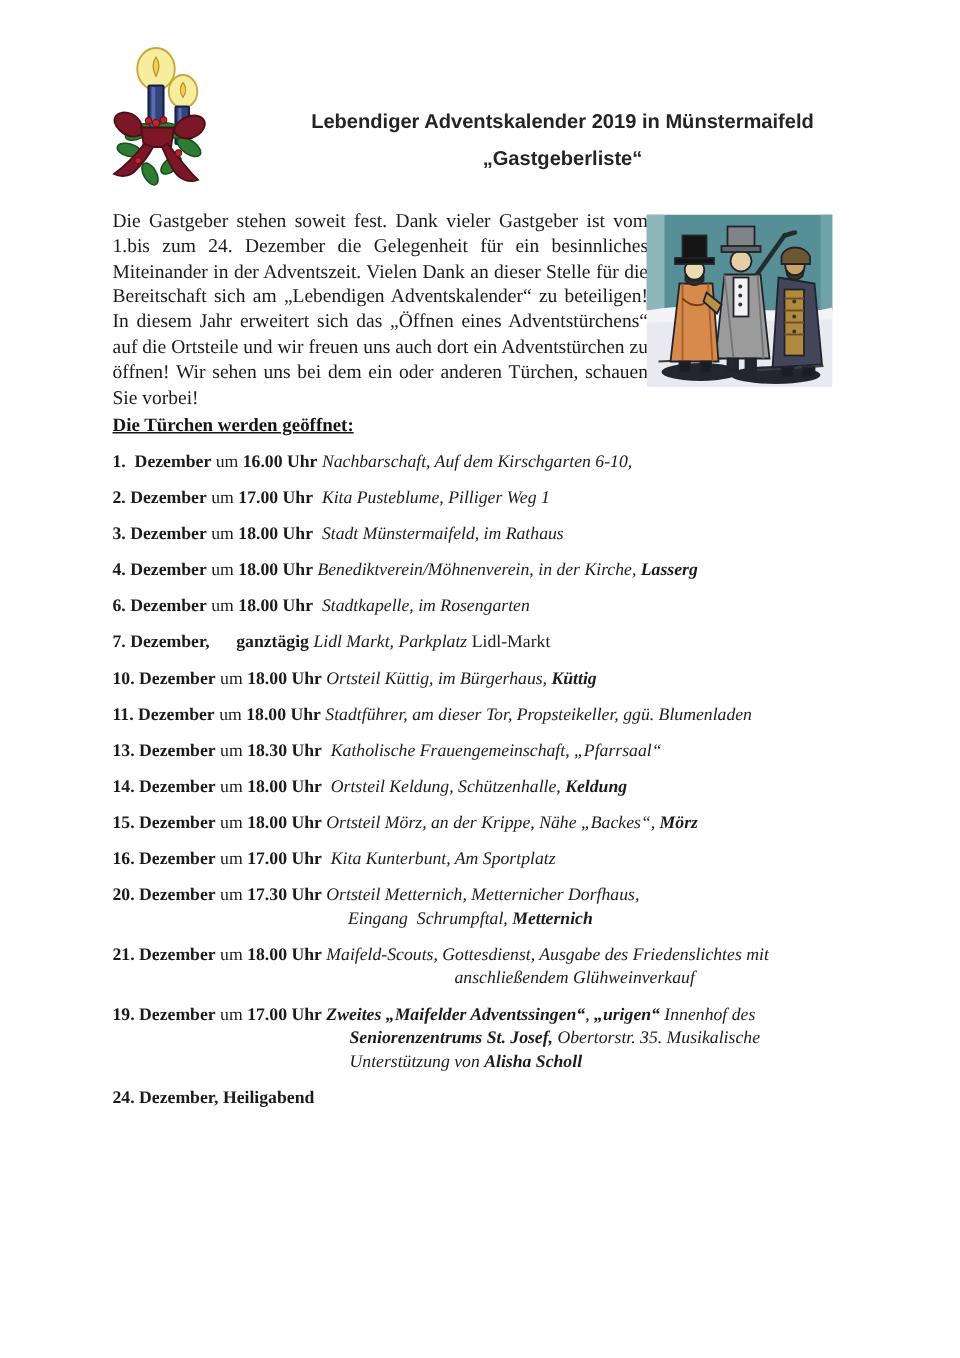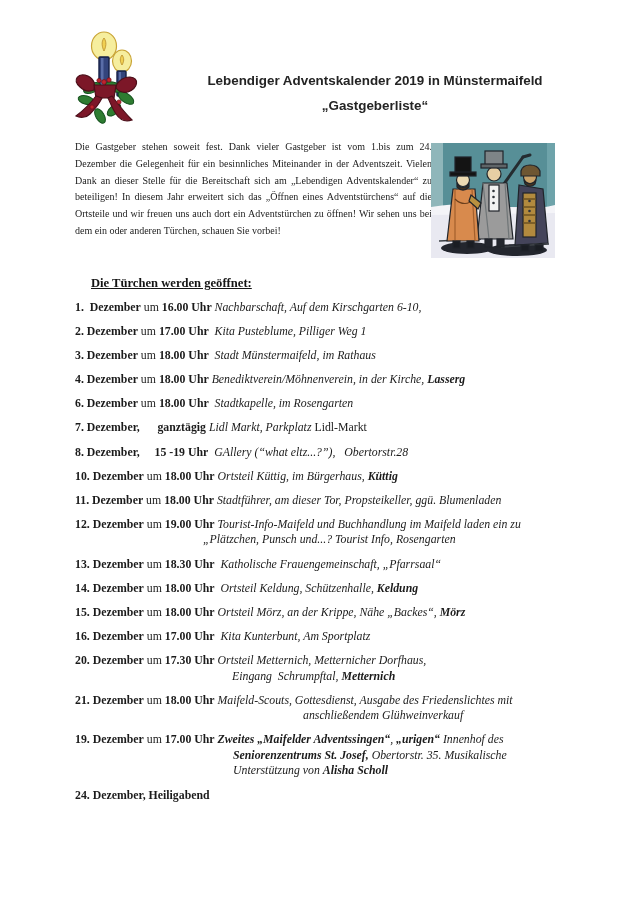--- a/index.html
+++ b/index.html
@@ -11,24 +11,24 @@
   .candles{position:absolute;left:70px;top:30px;width:72px;height:104px;}
   .carolers{position:absolute;left:431px;top:143px;width:124px;height:115px;}
   .titleblock{
     position:absolute;left:140px;right:30px;top:73px;text-align:center;
     font-family:"Liberation Sans",sans-serif;font-weight:bold;color:#242424;
   }
   .title{font-size:13.4px;line-height:16px;}
   .subtitle{font-size:13.4px;line-height:16px;margin-top:9px;}
   .intro{
     position:absolute;left:75px;top:139px;width:357px;margin:0;
-    font-size:10px;line-height:16.8px;text-align:justify;color:#1b1b1b;
+    font-size:13px;line-height:16.8px;text-align:justify;color:#1b1b1b;
   }
   .heading{
-    position:absolute;left:91px;top:276px;
+    position:absolute;left:75px;top:276px;
     font-size:12.6px;font-weight:bold;text-decoration:underline;color:#151515;
   }
   .list{position:absolute;left:75px;top:300px;right:30px;font-size:11.8px;color:#1b1b1b;}
   .item{margin-bottom:8.5px;}
   .line{white-space:pre;line-height:15.6px;min-height:15.6px;}
   .s-b{font-weight:bold;}
   .s-i{font-style:italic;}
   .s-bi{font-weight:bold;font-style:italic;margin-top:42px;}
   .s-r{}
 </style>
@@ -160,31 +160,24 @@
       <div class="item">
         <div class="line"><span class="s-b">4. Dezember</span><span class="s-r"> um </span><span class="s-b">18.00 Uhr</span><span class="s-r"> </span><span class="s-i">Benediktverein/Möhnenverein, in der Kirche, </span><span class="s-bi">Lasserg</span></div>
       </div>
       <div class="item">
         <div class="line"><span class="s-b">6. Dezember</span><span class="s-r"> um </span><span class="s-b">18.00 Uhr</span><span class="s-r">  </span><span class="s-i">Stadtkapelle, im Rosengarten</span></div>
       </div>
       <div class="item">
         <div class="line"><span class="s-b">7. Dezember,</span><span class="s-r">      </span><span class="s-b">ganztägig</span><span class="s-r"> </span><span class="s-i">Lidl Markt, Parkplatz</span><span class="s-r"> Lidl-Markt</span></div>
       </div>
       <div class="item">
-        <div class="line"><span class="s-b">8. Dezember,</span><span class="s-r">     </span><span class="s-b">15 -19 Uhr</span><span class="s-r">  </span><span class="s-i">GAllery (“what eltz...?”),   Obertorstr.28</span></div>
-      </div>
-      <div class="item">
         <div class="line"><span class="s-b">10. Dezember</span><span class="s-r"> um </span><span class="s-b">18.00 Uhr</span><span class="s-r"> </span><span class="s-i">Ortsteil Küttig, im Bürgerhaus, </span><span class="s-bi">Küttig</span></div>
       </div>
       <div class="item">
         <div class="line"><span class="s-b">11. Dezember</span><span class="s-r"> um </span><span class="s-b">18.00 Uhr</span><span class="s-r"> </span><span class="s-i">Stadtführer, am dieser Tor, Propsteikeller, ggü. Blumenladen</span></div>
-      </div>
-      <div class="item">
-        <div class="line"><span class="s-b">12. Dezember</span><span class="s-r"> um </span><span class="s-b">19.00 Uhr</span><span class="s-r"> </span><span class="s-i">Tourist-Info-Maifeld und Buchhandlung im Maifeld laden ein zu</span></div>
-        <div class="line" style="padding-left: 128px;"><span class="s-i">„Plätzchen, Punsch und...? Tourist Info, Rosengarten</span></div>
       </div>
       <div class="item">
         <div class="line"><span class="s-b">13. Dezember</span><span class="s-r"> um </span><span class="s-b">18.30 Uhr</span><span class="s-r">  </span><span class="s-i">Katholische Frauengemeinschaft, „Pfarrsaal“</span></div>
       </div>
       <div class="item">
         <div class="line"><span class="s-b">14. Dezember</span><span class="s-r"> um </span><span class="s-b">18.00 Uhr</span><span class="s-r">  </span><span class="s-i">Ortsteil Keldung, Schützenhalle, </span><span class="s-bi">Keldung</span></div>
       </div>
       <div class="item">
         <div class="line"><span class="s-b">15. Dezember</span><span class="s-r"> um </span><span class="s-b">18.00 Uhr</span><span class="s-r"> </span><span class="s-i">Ortsteil Mörz, an der Krippe, Nähe „Backes“, </span><span class="s-bi">Mörz</span></div>
       </div>

